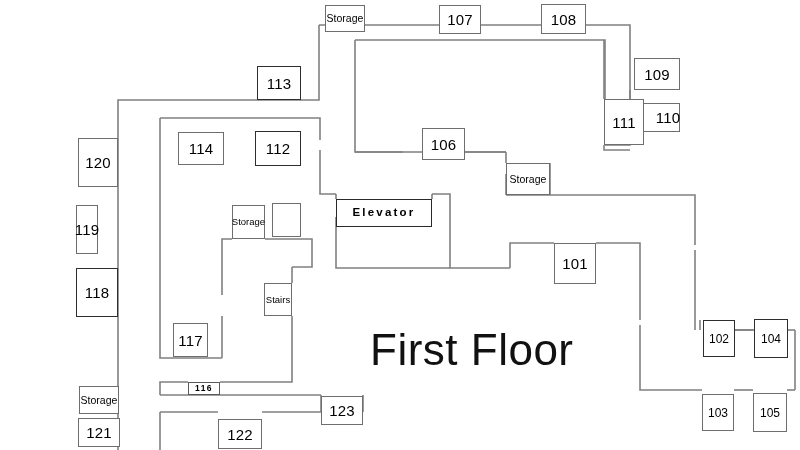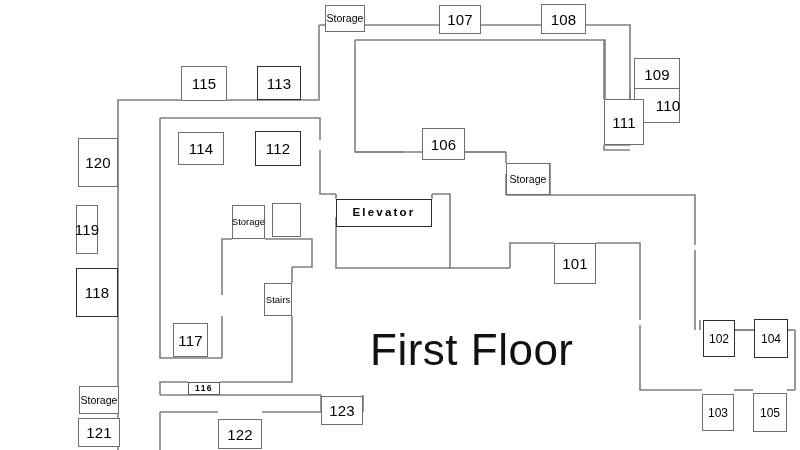--- a/index.html
+++ b/index.html
@@ -148,26 +148,25 @@
 
   <div class="chip num" style="left:554px;top:243px;width:42px;height:41px;">101</div>
   <div class="chip num-sm dark" style="left:703px;top:320px;width:32px;height:37px;">102</div>
   <div class="chip num-sm" style="left:702px;top:394px;width:32px;height:37px;">103</div>
   <div class="chip num-sm dark" style="left:754px;top:319px;width:34px;height:39px;">104</div>
   <div class="chip num-sm" style="left:753px;top:393px;width:34px;height:39px;">105</div>
   <div class="chip num" style="left:422px;top:128px;width:43px;height:32px;">106</div>
   <div class="chip num" style="left:439px;top:5px;width:42px;height:29px;">107</div>
   <div class="chip num" style="left:541px;top:4px;width:45px;height:30px;">108</div>
   <div class="chip num" style="left:634px;top:58px;width:46px;height:32px;">109</div>
-  <div class="chip num" style="left:634px;top:88px;width:46px;height:35px;padding-left:22px;">110</div>
+  <div class="chip num" style="left:634px;top:103px;width:46px;height:29px;padding-left:22px;">110</div>
   <div class="chip num" style="left:556px;top:99px;width:40px;height:46px;margin-left:48px;">111</div>
   <div class="chip num dark" style="left:255px;top:131px;width:46px;height:35px;">112</div>
   <div class="chip num dark" style="left:257px;top:66px;width:44px;height:34px;">113</div>
   <div class="chip num" style="left:178px;top:132px;width:46px;height:33px;">114</div>
-  <div class="chip num" style="left:181px;top:66px;width:46px;height:35px;">115</div>
   <div class="chip num" style="left:173px;top:323px;width:35px;height:34px;">117</div>
   <div class="chip num dark" style="left:76px;top:268px;width:42px;height:49px;">118</div>
   <div class="chip num" style="left:76px;top:205px;width:22px;height:49px;">119</div>
   <div class="chip num" style="left:78px;top:138px;width:40px;height:49px;">120</div>
   <div class="chip num" style="left:78px;top:418px;width:42px;height:29px;">121</div>
   <div class="chip num" style="left:218px;top:419px;width:44px;height:30px;">122</div>
   <div class="chip num" style="left:321px;top:396px;width:42px;height:29px;">123</div>
 
   <div class="chip store" style="left:325px;top:5px;width:40px;height:27px;">Storage</div>
   <div class="chip store-narrow" style="left:232px;top:205px;width:33px;height:34px;">Storage</div>

